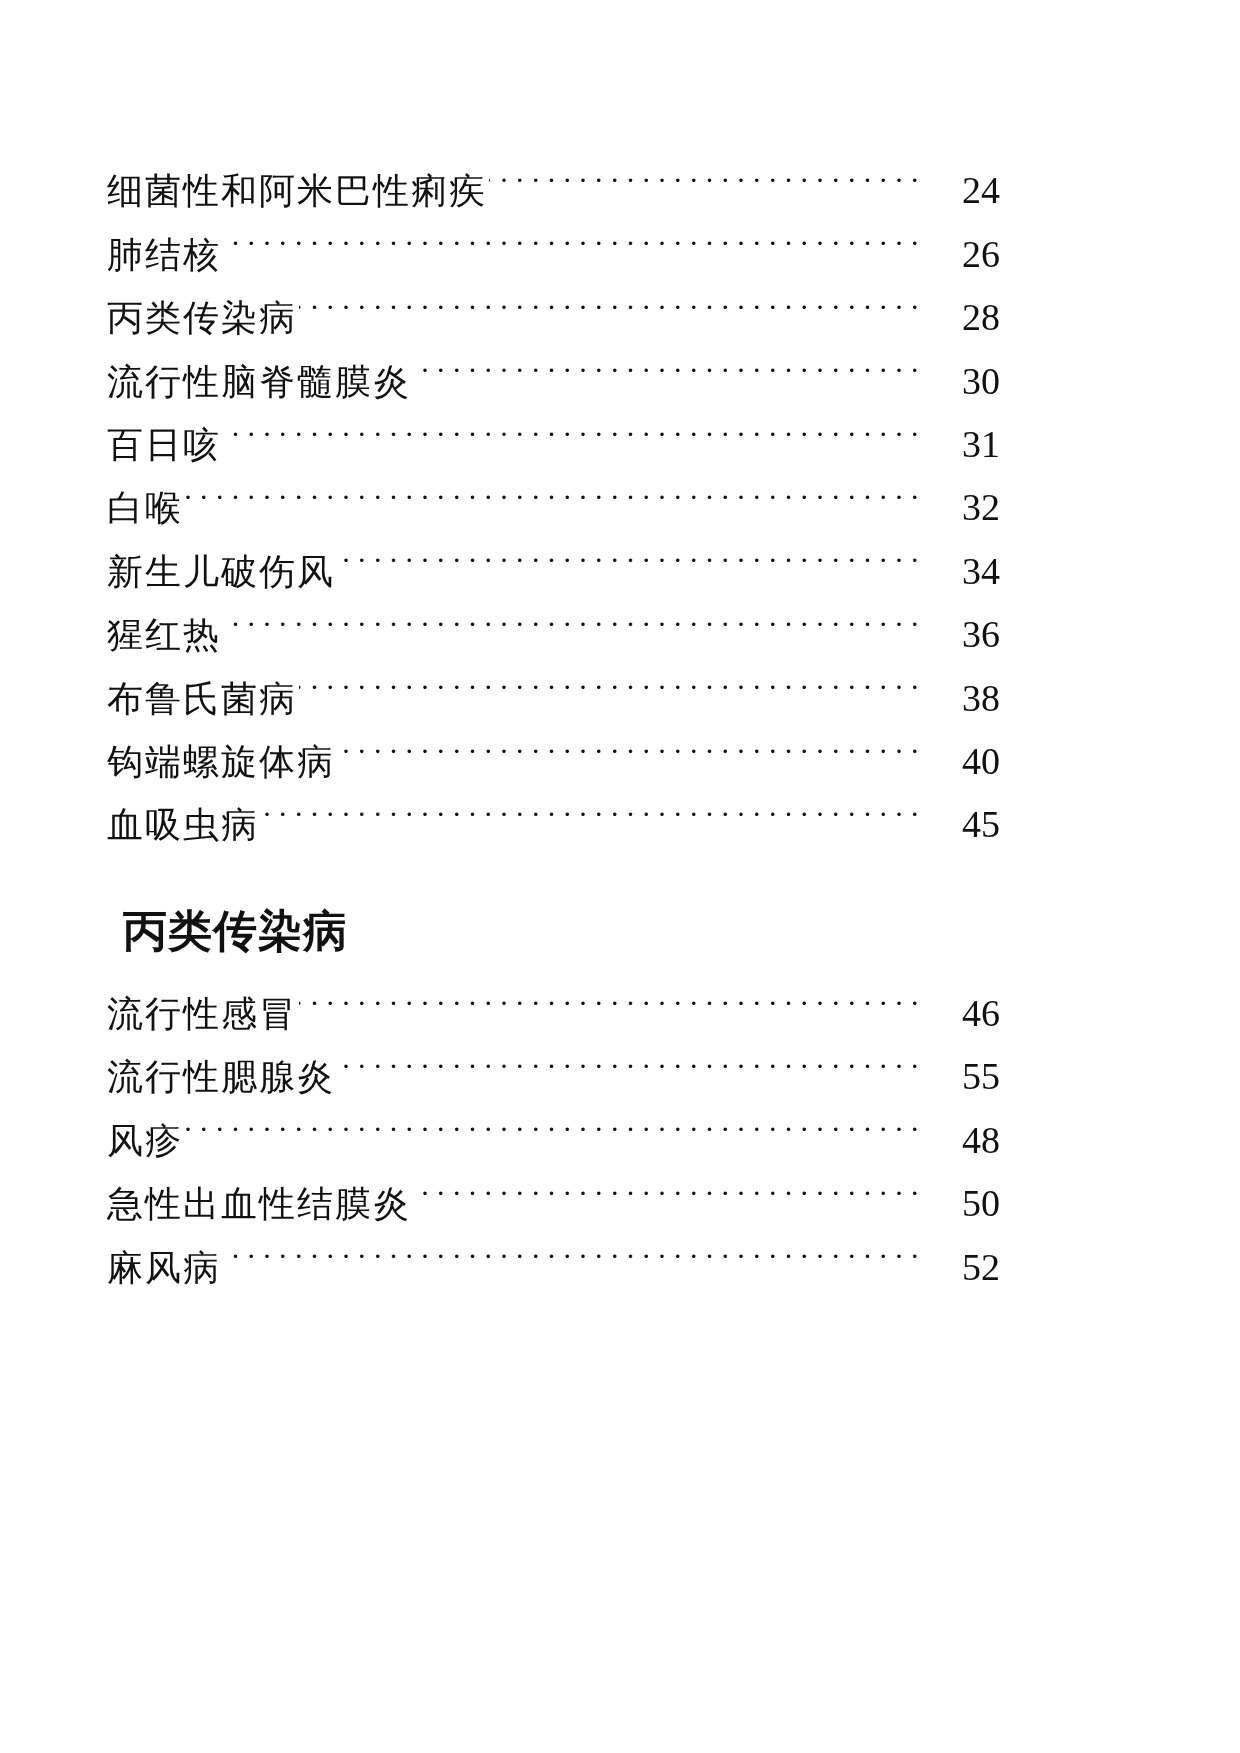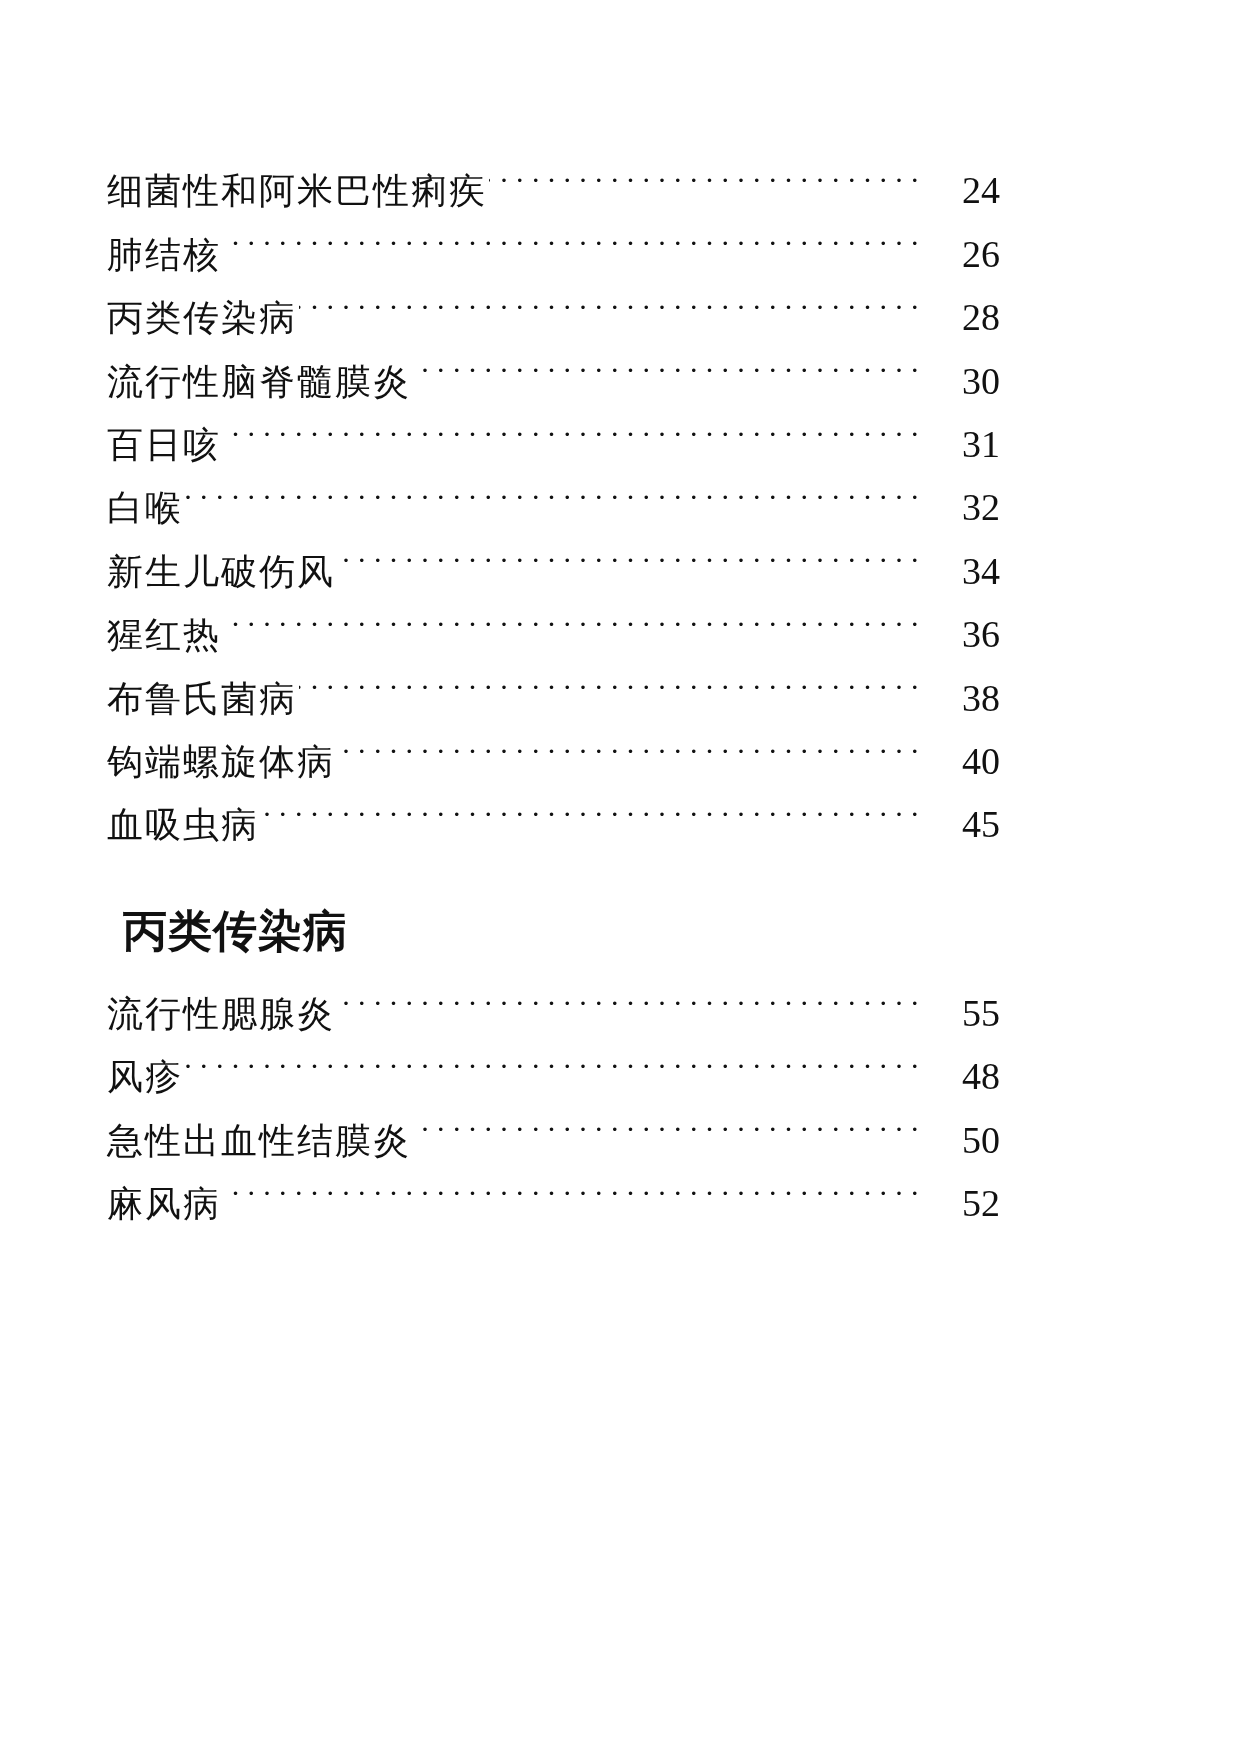--- a/index.html
+++ b/index.html
@@ -135,20 +135,25 @@
       <span class="toc-title">血吸虫病</span>
       <span class="toc-leader"></span>
       <span class="toc-page">45</span>
     </li>
   </ul>
 
   <h2 class="section-heading">丙类传染病</h2>
 
   <ul class="toc-section">
     <li class="toc-row">
+      <span class="toc-title">流行性感冒</span>
+      <span class="toc-leader"></span>
+      <span class="toc-page">46</span>
+    </li>
+    <li class="toc-row">
       <span class="toc-title">流行性腮腺炎</span>
       <span class="toc-leader"></span>
       <span class="toc-page">55</span>
     </li>
     <li class="toc-row">
       <span class="toc-title">风疹</span>
       <span class="toc-leader"></span>
       <span class="toc-page">48</span>
     </li>
     <li class="toc-row">

